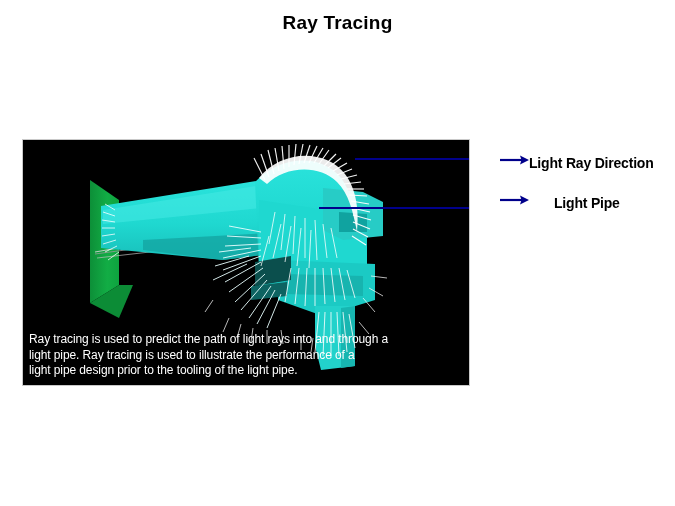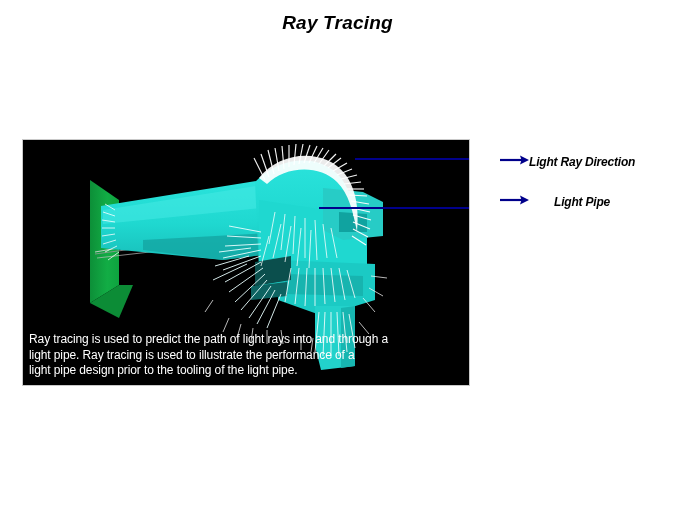--- a/index.html
+++ b/index.html
@@ -27,21 +27,20 @@
     position: absolute;
     left: 0;
     top: 12px;
     width: 675px;
     text-align: center;
     font-family: "Liberation Sans", sans-serif;
     font-size: 19px;
     font-weight: bold;
     color: #000000;
     letter-spacing: 0.2px;
-    font-style: italic;
   }
 
   
   #render-panel {
     position: absolute;
     left: 22px;
     top: 139px;
     width: 448px;
     height: 247px;
     background: #000000;
@@ -69,26 +68,25 @@
     font-size: 12px;
     line-height: 15.5px;
     white-space: pre-line;
     letter-spacing: -0.1px;
   }
 
   
   .callout-label {
     position: absolute;
     font-family: "Liberation Sans", sans-serif;
-    font-size: 12px;
+    font-size: 14px;
     font-weight: bold;
     color: #000000;
     white-space: nowrap;
     letter-spacing: -0.2px;
-    font-style: italic;
   }
   #label-ray-direction { left: 529px; top: 155px; }
   #label-light-pipe    { left: 554px; top: 195px; }
 
   .callout-arrow {
     position: absolute;
     display: block;
     overflow: visible;
   }
   #arrow-ray-direction { left: 500px; top: 150px; }

